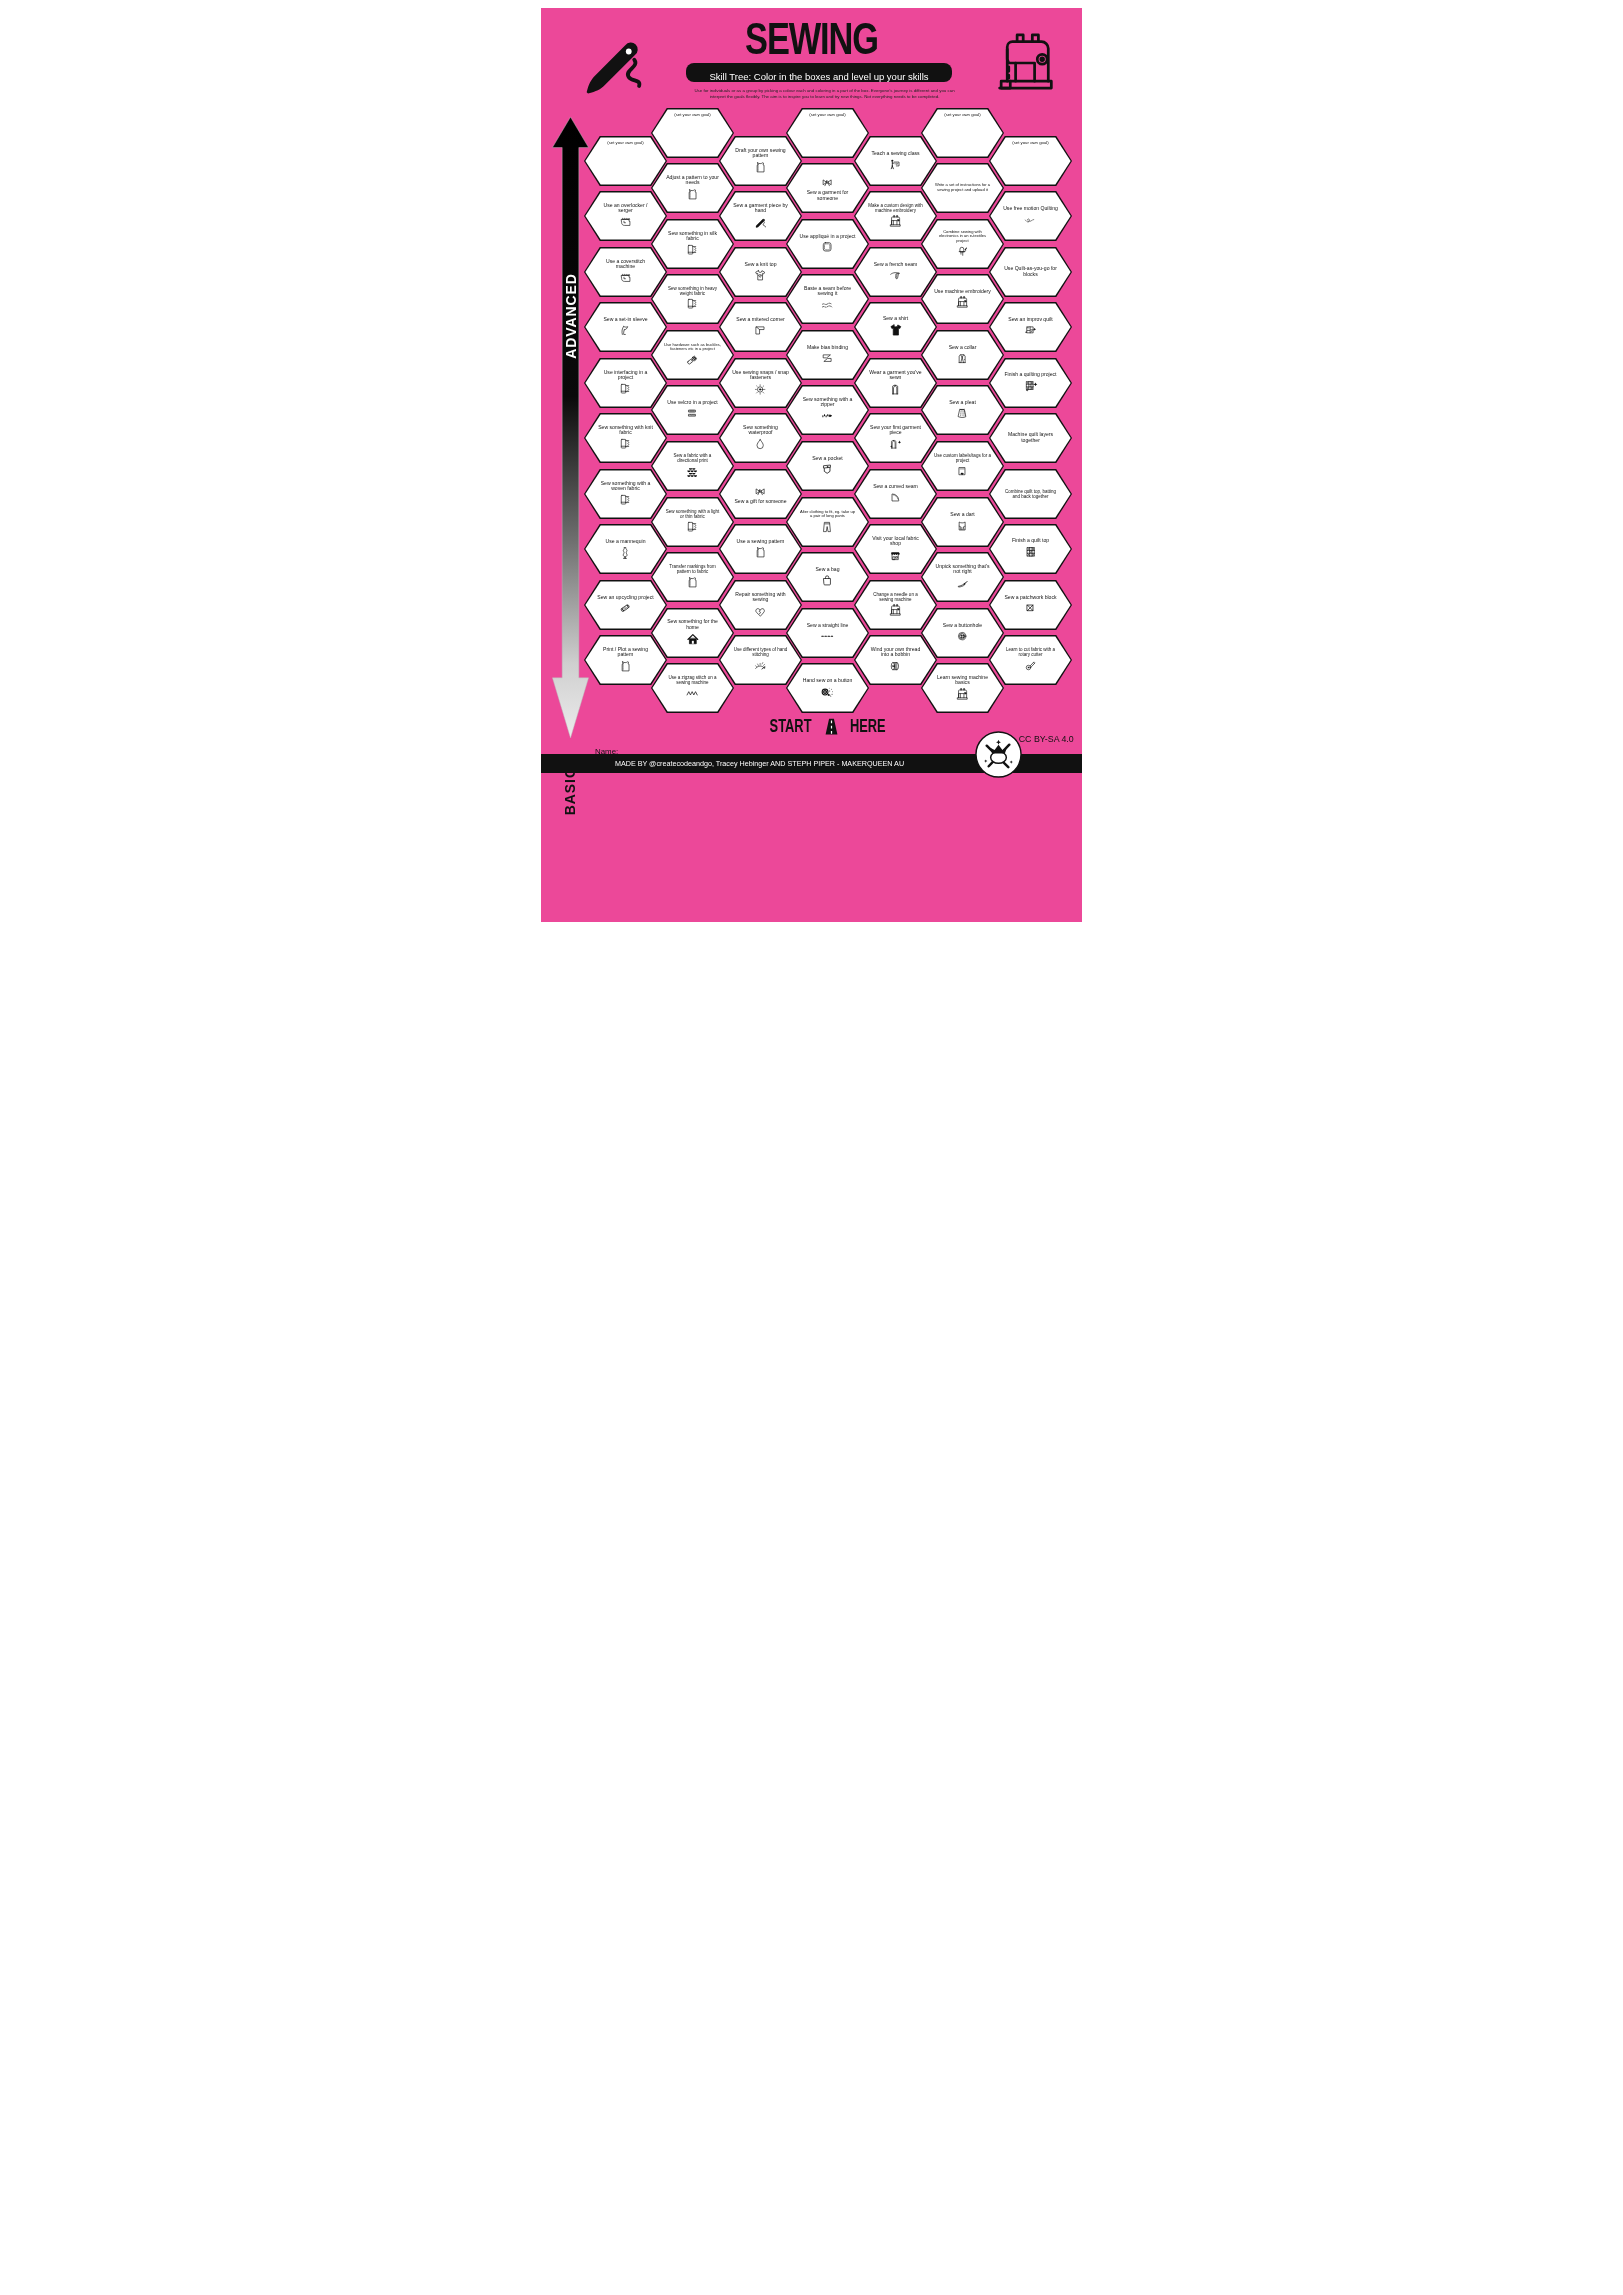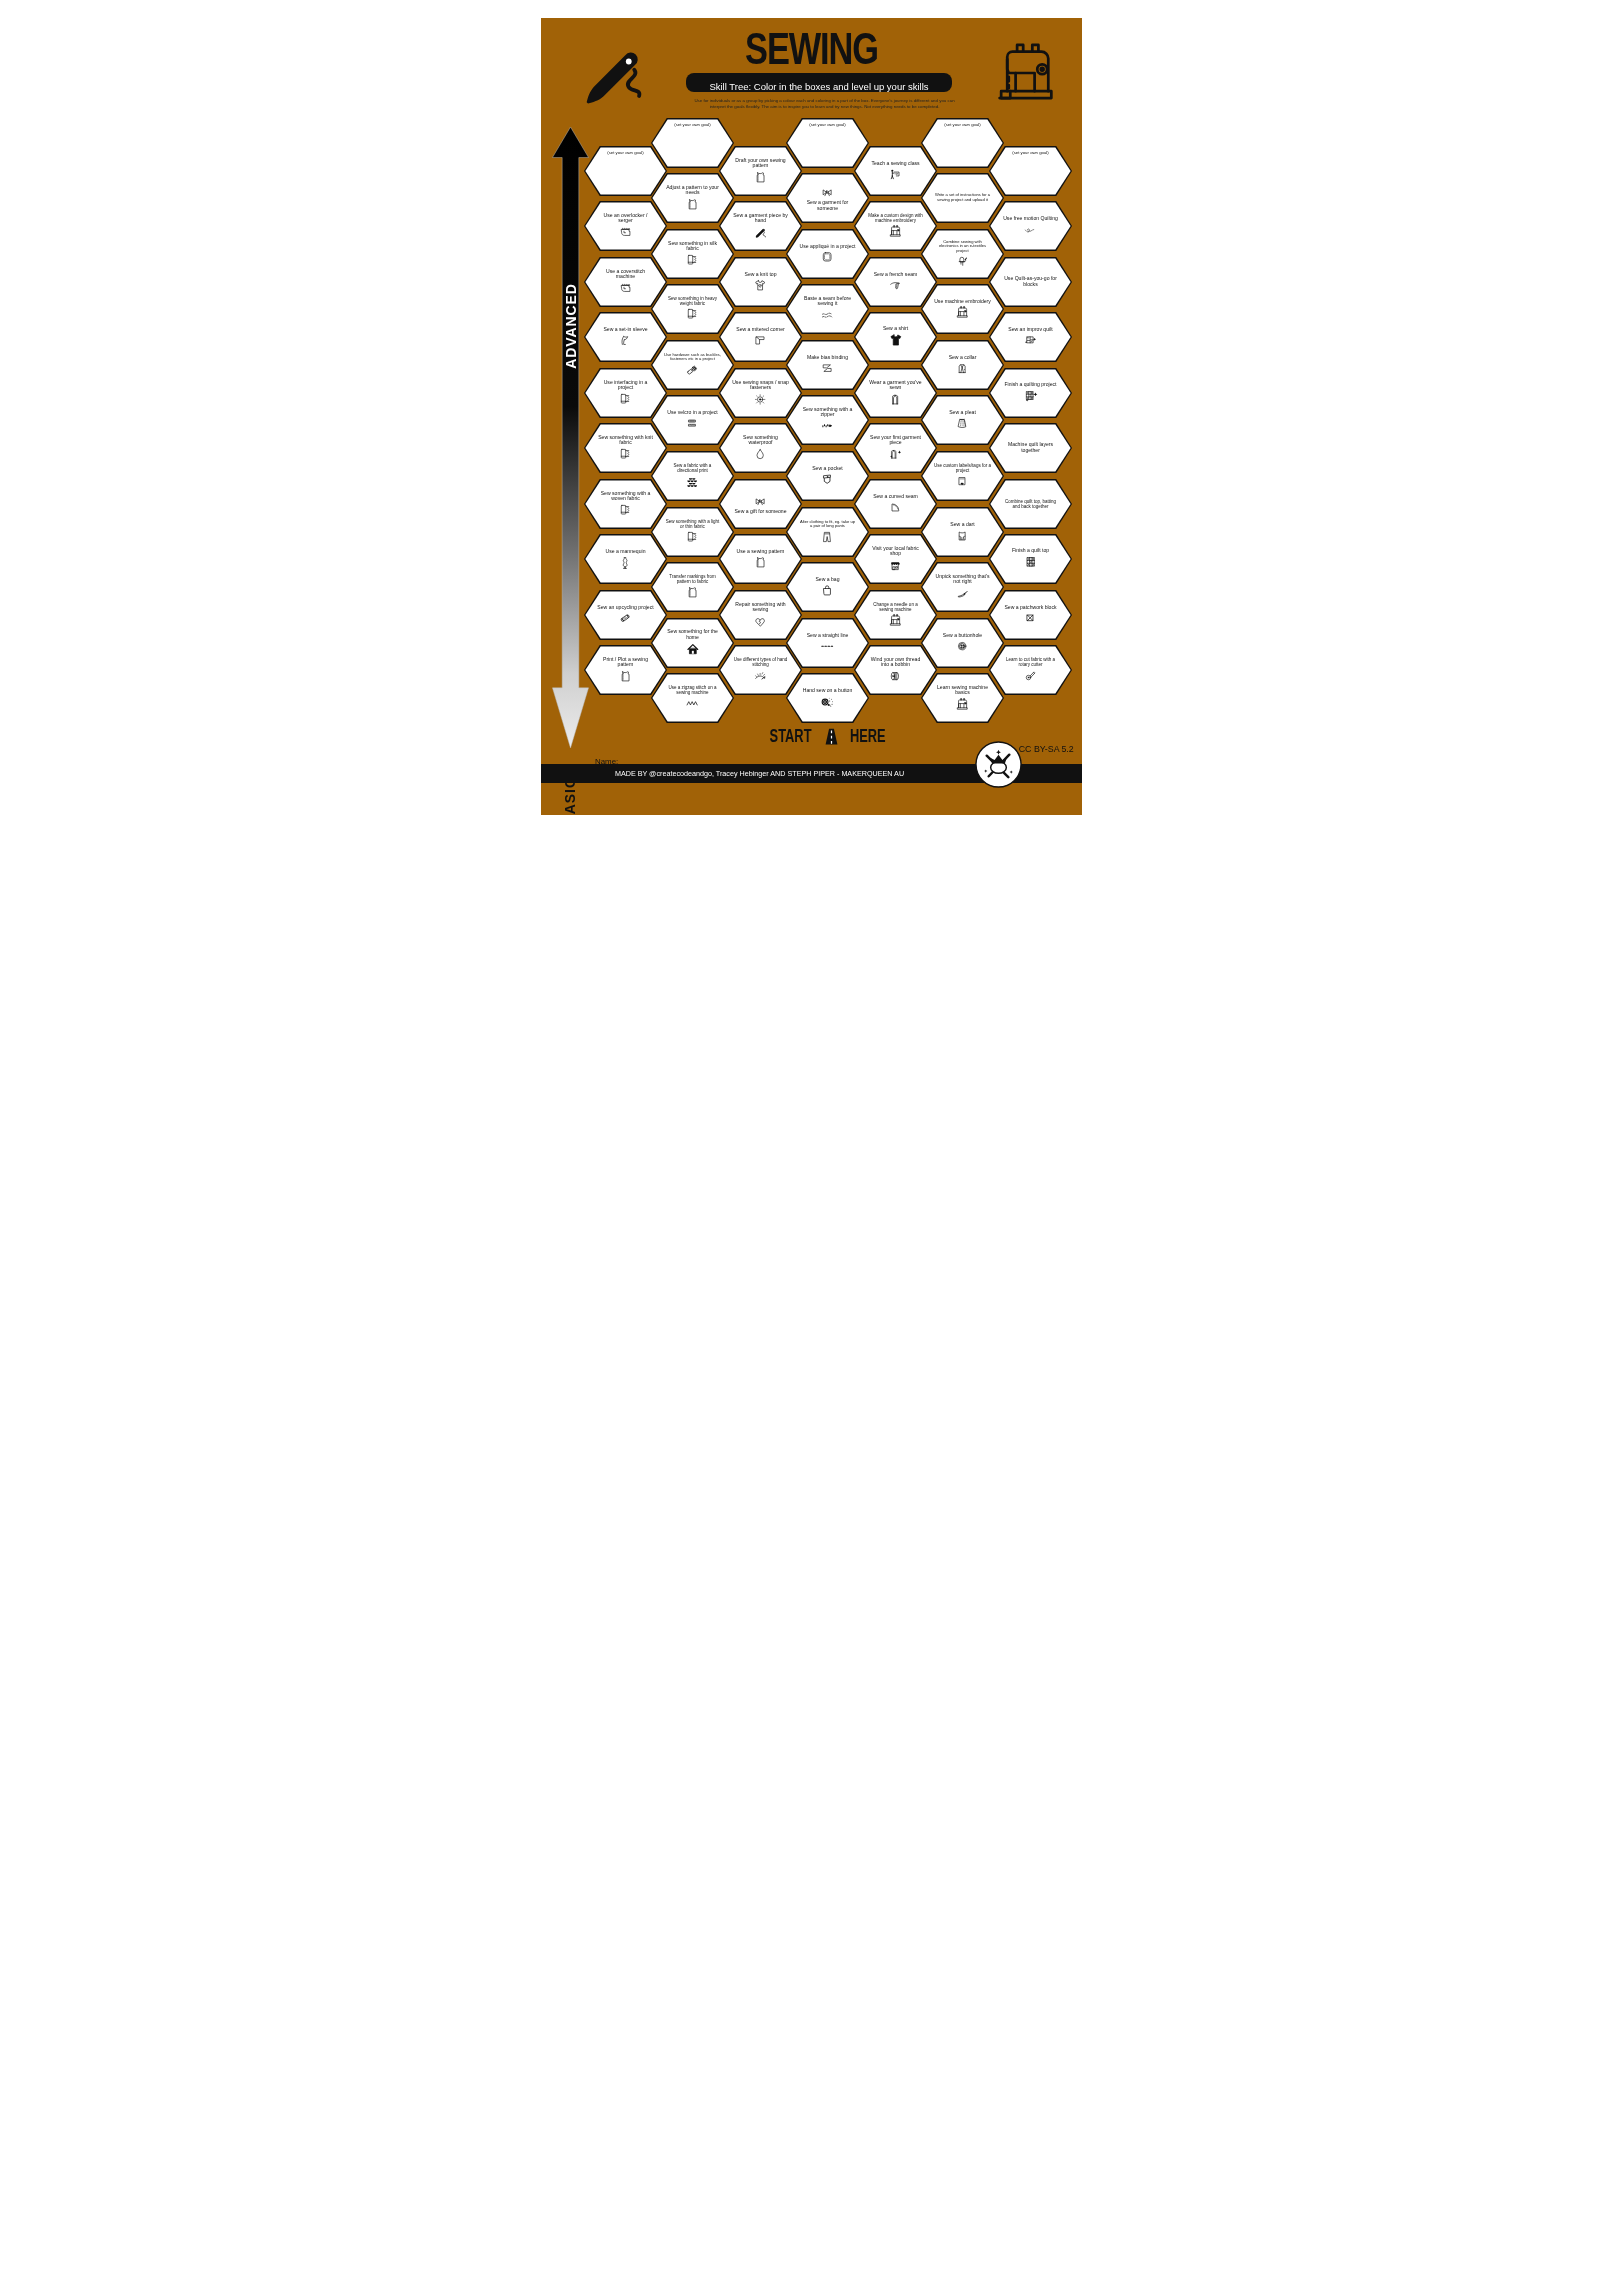--- a/index.html
+++ b/index.html
@@ -1,17 +1,17 @@
 <!DOCTYPE html>
 <html style="font-size:7.4px"><head>
 <meta charset="utf-8">
 <style>
   html,body{margin:0;padding:0;background:#fff;}
   body{font-family:"Liberation Sans",sans-serif;color:#111;}
-  #page{position:relative;width:541px;height:797px;overflow:hidden;background:#a16207;margin:18px auto;}
+  #page{position:relative;width:541px;height:914px;overflow:hidden;background:#ec4899;margin:8px auto;}
   
   #logo-needle{position:absolute;left:36px;top:21px;width:69px;height:74px;}
   #logo-machine{position:absolute;left:448px;top:14px;width:76px;height:82px;}
   #title{position:absolute;left:0;top:8.3px;width:541px;text-align:center;
          font-size:43px;font-weight:bold;letter-spacing:-1.4px;line-height:1;
          transform:scale(.8,1.05);transform-origin:center top;}
   #subtitle-bar{position:absolute;left:145px;top:55px;width:266px;height:18.5px;background:#111;
                 display:flex;align-items:flex-end;justify-content:center;border-radius:8px;}
   #subtitle-bar span{color:#fff;font-size:9.5px;white-space:nowrap;}
   #description{position:absolute;left:109px;top:80px;width:349px;text-align:center;
@@ -854,21 +854,21 @@
       </svg>
     </span>
     <span class="bigword">HERE</span>
   </div>
 
   <div id="name-row">
     <span id="name-label">Name:</span>
     <div id="name-line"></div>
   </div>
 
-  <div id="license">CC BY-SA 5.2</div>
+  <div id="license">CC BY-SA 4.0</div>
 
   <div id="mq-logo">
     <svg viewBox="0 0 100 100" width="49" height="49">
       <circle cx="50" cy="50" r="46" fill="#fff" stroke="#111" stroke-width="3"></circle>
       <path d="M30 74 L72 30 m-2 46 L26 32" stroke="#111" stroke-width="5" stroke-linecap="round" fill="none"></path>
       <ellipse cx="50" cy="56" rx="16" ry="12" fill="#fff" stroke="#111" stroke-width="3"></ellipse>
       <path d="M37 48l-4-12 9 5 8-11 8 11 9-5-4 12z" fill="#111"></path>
       <path d="M50 20l1.5 3.5L55 25l-3.5 1.5L50 30l-1.5-3.5L45 25l3.5-1.5z" fill="#111"></path>
       <path d="M24 60l1 2.4 2.4 1-2.4 1-1 2.4-1-2.4-2.4-1 2.4-1z" fill="#111"></path>
       <path d="M76 62l1 2.4 2.4 1-2.4 1-1 2.4-1-2.4-2.4-1 2.4-1z" fill="#111"></path>

